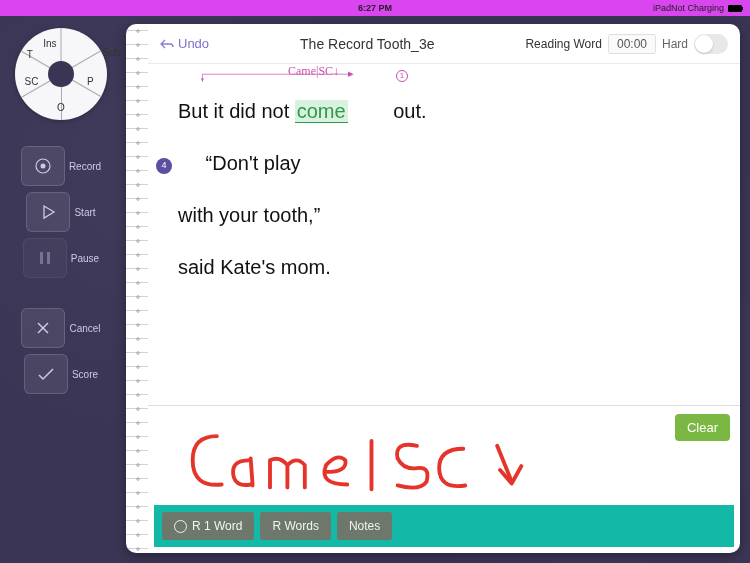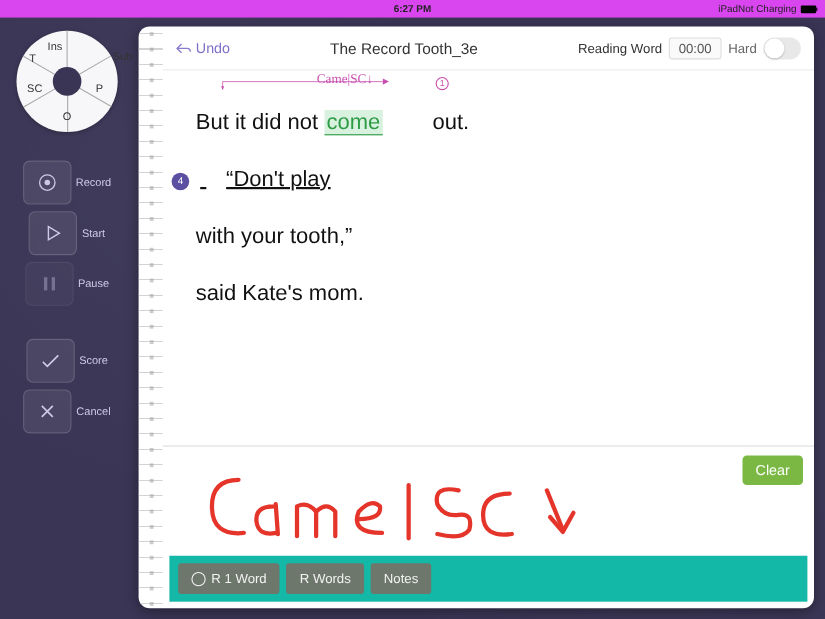--- a/index.html
+++ b/index.html
@@ -207,34 +207,34 @@
             <svg width="14" height="14" viewBox="0 0 14 14">
               <rect x="2" y="1" width="3" height="12" fill="#cfc9e6"></rect>
               <rect x="9" y="1" width="3" height="12" fill="#cfc9e6"></rect>
             </svg>
           </div>
         <span class="side-btn-label">Pause</span>
       </div>
       <div class="side-gap"></div>
       <div class="side-btn">
         <div class="side-btn-box">
-            <svg width="18" height="14" viewBox="0 0 18 14">
-              <polyline points="2,8 6,12 16,2" fill="none" stroke="#cfc9e6" stroke-width="1.5"></polyline>
-            </svg>
-          </div>
-        <span class="side-btn-label">Score</span>
-      </div>
-      <div class="side-btn">
-        <div class="side-btn-box">
             <svg width="14" height="14" viewBox="0 0 14 14">
               <line x1="2" y1="2" x2="12" y2="12" stroke="#cfc9e6" stroke-width="1.5"></line>
               <line x1="12" y1="2" x2="2" y2="12" stroke="#cfc9e6" stroke-width="1.5"></line>
             </svg>
           </div>
         <span class="side-btn-label">Cancel</span>
+      </div>
+      <div class="side-btn">
+        <div class="side-btn-box">
+            <svg width="18" height="14" viewBox="0 0 18 14">
+              <polyline points="2,8 6,12 16,2" fill="none" stroke="#cfc9e6" stroke-width="1.5"></polyline>
+            </svg>
+          </div>
+        <span class="side-btn-label">Score</span>
       </div>
     </div>
   </div>
 
   <div class="notebook">
     <div class="spiral"></div>
     <div class="page">
 
       <div class="page-header">
         <div class="undo-btn">
@@ -259,21 +259,21 @@
           <line x1="2" y1="6" x2="210" y2="6" stroke="#c94fae" stroke-width="1"></line>
           <polygon points="210,2 218,6 210,10" fill="#c94fae"></polygon>
           <polygon points="0,12 4,12 2,17" fill="#c94fae"></polygon>
         </svg>
         <div style="position:absolute; left:140px; top:-2px; font-size:12px; color:#c94fae; font-family:cursive;">Came|SC↓</div>
         <div style="position:absolute; left:248px; top:6px; width:12px; height:12px; border:1px solid #c94fae; border-radius:50%; font-size:8px; color:#c94fae; display:flex; align-items:center; justify-content:center;">1</div>
 
         <div class="reading-line" style="margin-top:14px;">
           <span>But it did not </span><span class="hl">come</span><span style="display:inline-block; width:40px;"></span><span> out.</span>
         </div>
-        <div class="reading-line" style="margin-left:-22px;text-decoration:underline;">
+        <div class="reading-line" style="margin-left:-22px;">
           <span class="badge-4">4</span>
           <span style="margin-left:18px;">“Don't play</span>
         </div>
         <div class="reading-line">with your tooth,”</div>
         <div class="reading-line">said Kate's mom.</div>
       </div>
 
       <div class="handwriting">
         <div class="clear-btn">Clear</div>
         <svg viewBox="0 0 560 90">

